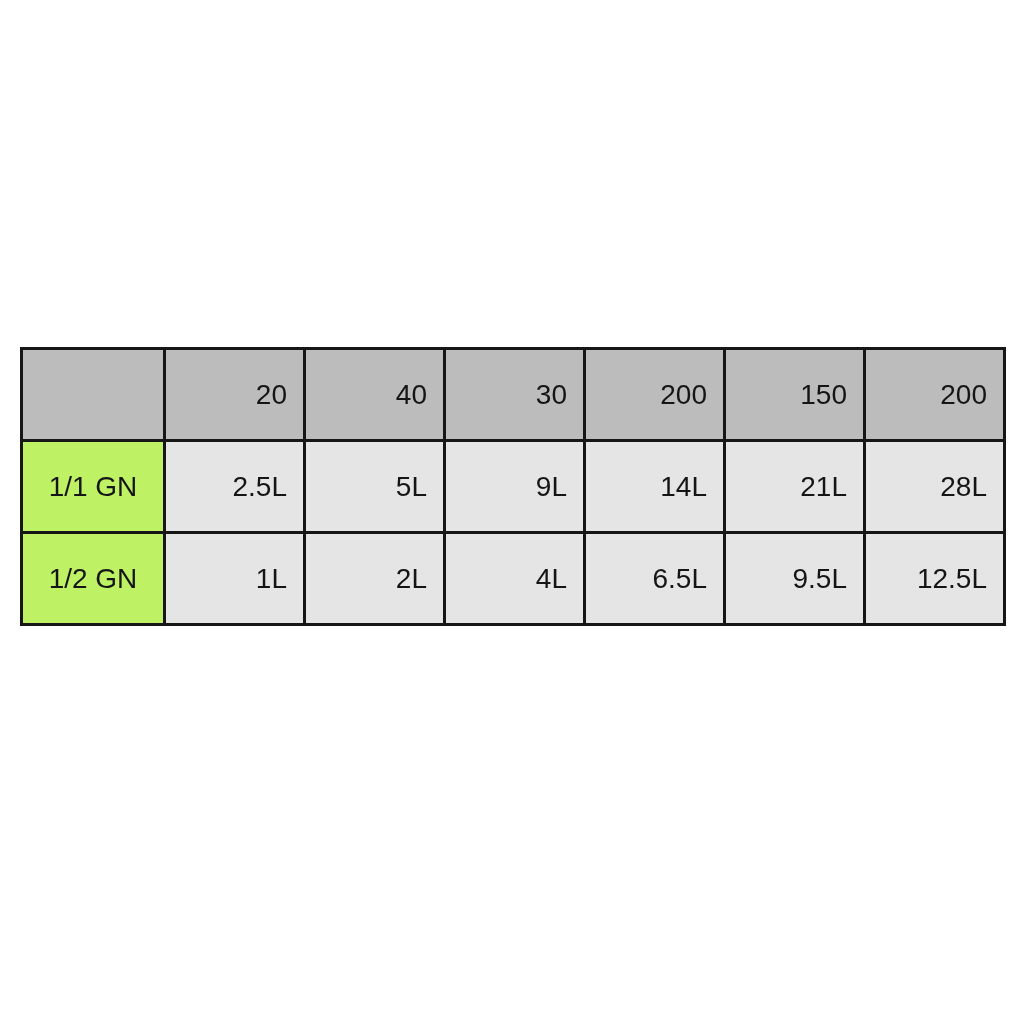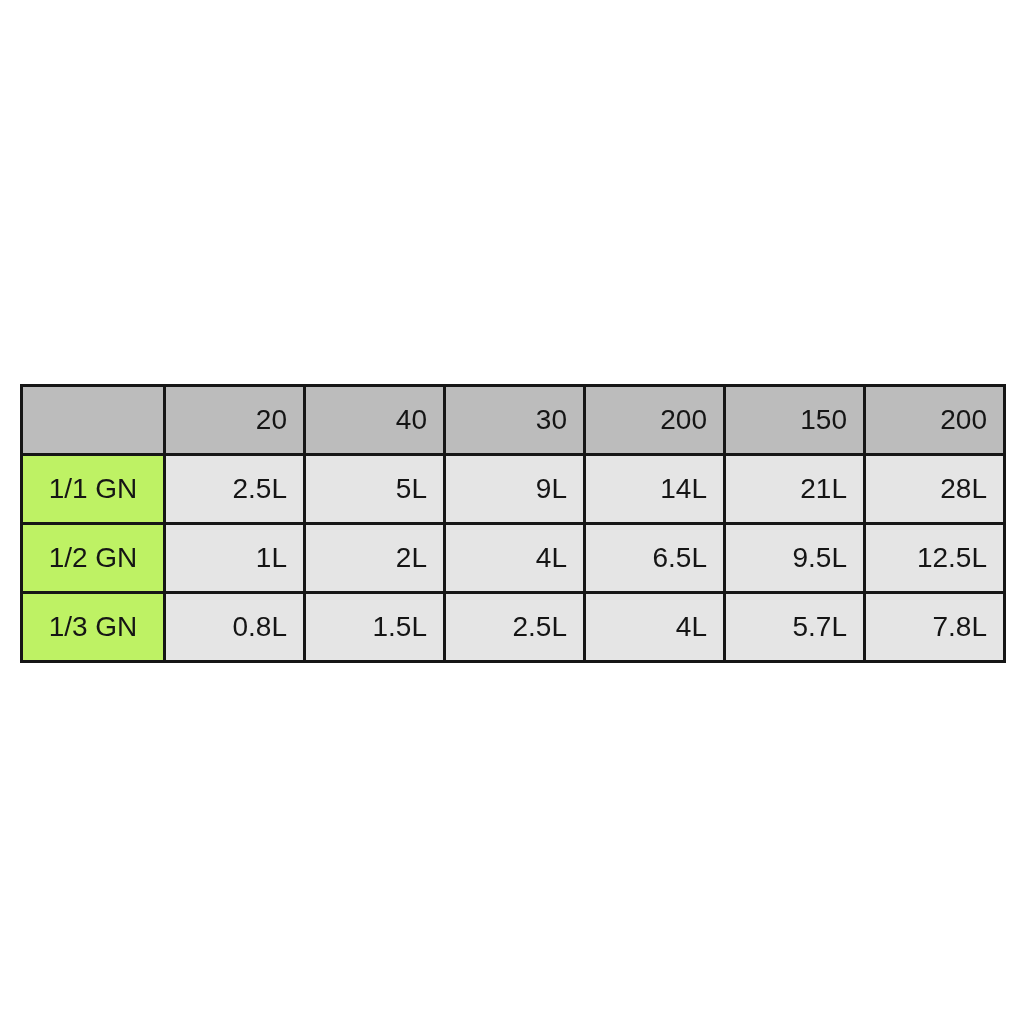--- a/index.html
+++ b/index.html
@@ -18,21 +18,20 @@
   #table-wrap {
     position: absolute;
     left: 20px;
     top: 347px;
   }
   table.gn {
     border-collapse: collapse;
     table-layout: fixed;
     width: 985px;
     height: 279px;
-    margin-top: 37px;
   }
   table.gn th, table.gn td {
     border: 3px solid #161616;
     font-size: 28px;
     font-weight: 400;
     color: #151515;
     vertical-align: middle;
     padding: 0;
     overflow: hidden;
     white-space: nowrap;
@@ -97,25 +96,16 @@
       </tr>
       <tr>
         <th class="rowlabel">1/2 GN</th>
         <td class="num">1L</td>
         <td class="num">2L</td>
         <td class="num">4L</td>
         <td class="num">6.5L</td>
         <td class="num">9.5L</td>
         <td class="num">12.5L</td>
       </tr>
-      <tr>
-        <th class="rowlabel">1/3 GN</th>
-        <td class="num">0.8L</td>
-        <td class="num">1.5L</td>
-        <td class="num">2.5L</td>
-        <td class="num">4L</td>
-        <td class="num">5.7L</td>
-        <td class="num">7.8L</td>
-      </tr>
     </tbody>
       </table>
   </div>
 </div>
 
 </body></html>

